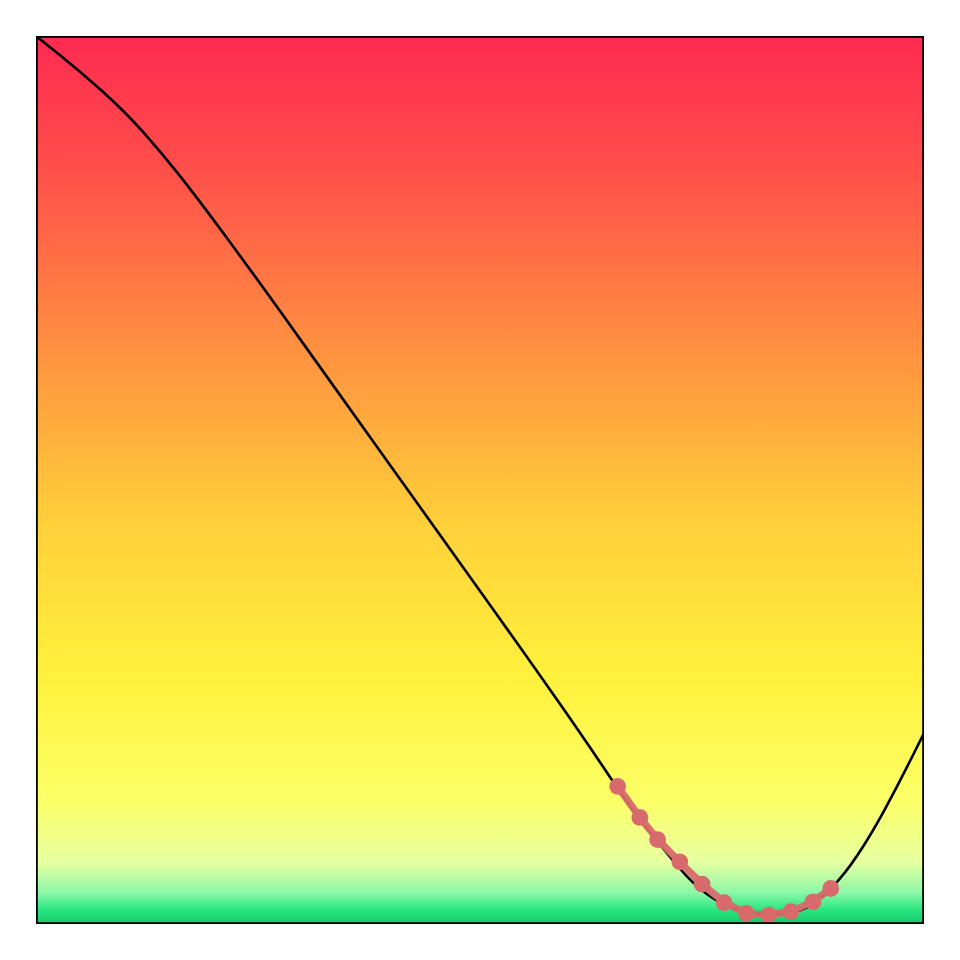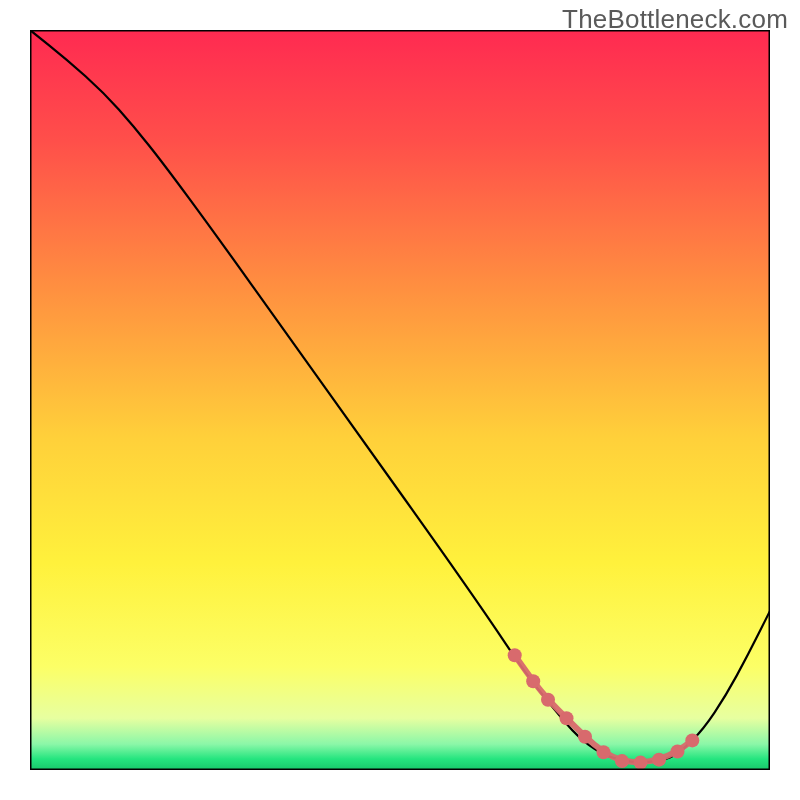--- a/index.html
+++ b/index.html
@@ -36,21 +36,20 @@
   .plot svg {
     display: block;
     width: 740px;
     height: 740px;
   }
 </style>
 </head>
 <body>
 
 <div class="frame">
-  <div class="watermark">TheBottleneck.com</div>
   <div class="plot">
     <svg id="plot-svg" viewBox="0 0 740 740" preserveAspectRatio="none">
         <defs>
           <linearGradient id="bg-grad" x1="0" y1="0" x2="0" y2="1">
             <stop offset="0.00%" stop-color="#ff2a51"></stop>
             <stop offset="15.00%" stop-color="#ff4f4a"></stop>
             <stop offset="35.00%" stop-color="#ff9040"></stop>
             <stop offset="55.00%" stop-color="#ffd03a"></stop>
             <stop offset="72.00%" stop-color="#fff13c"></stop>
             <stop offset="86.00%" stop-color="#fcff66"></stop>

